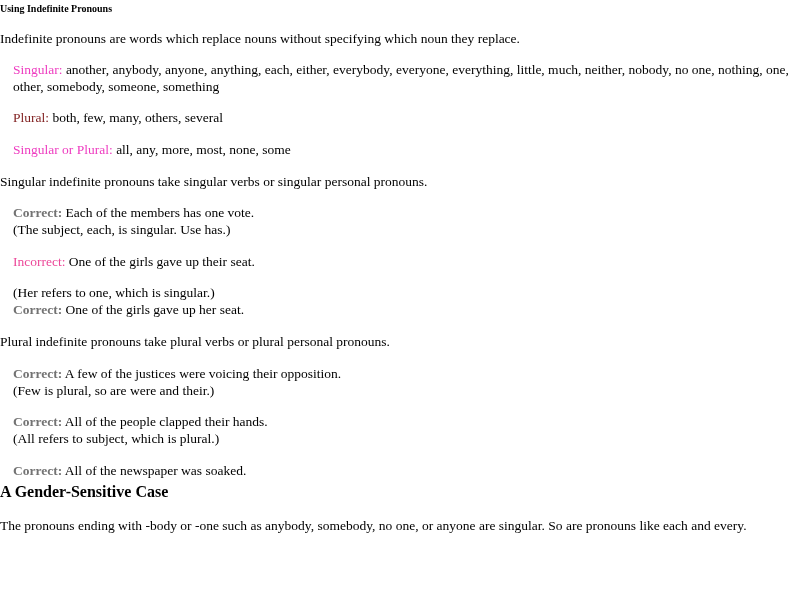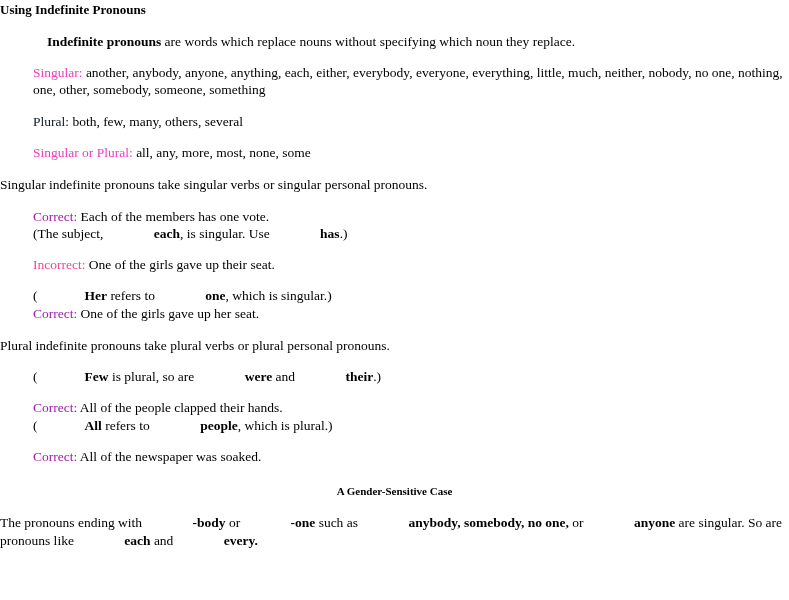--- a/index.html
+++ b/index.html
@@ -15,52 +15,51 @@
     font-size: 13.5px;
     line-height: 1.0;
     color: #000000;
   }
   .page {
     width: 789px;
     padding: 0;
     box-sizing: border-box;
   }
   h2.doc-title {
-    font-size: 13px;
+    font-size: 10px;
     font-weight: bold;
     margin: 3px 0 0 0;
     padding: 0;
     line-height: 1.15;
   }
   h2.section-title {
-    font-size: 11px;
+    font-size: 16px;
     font-weight: bold;
-    margin: 20px 0 0 0;
+    margin: 4px 0 0 0;
     padding: 0;
     line-height: 1.15;
-    text-align: center;
   }
   p.body-para {
     margin: 15px 0 0 0;
     padding: 0;
     line-height: 1.28;
   }
   .indent-block {
-    margin: 14px 0 0 33px;
+    margin: 14px 0 0 13px;
     line-height: 1.28;
   }
   .indent-block .line {
     display: block;
   }
   .lbl-singular { color: #ee3cc0; }
-  .lbl-plural   { color: #0f172a; }
+  .lbl-plural   { color: #7f1d1d; }
   .lbl-sorp     { color: #ee3cc0; }
-  .lbl-correct  { color: #a21caf; }
+  .lbl-correct  { color: #737373; font-weight: bold; }
   .lbl-incorrect{ color: #ec4899; }
-  b, strong { font-weight: bold; padding-left: 47px; }
+  b, strong { font-weight: normal; }
   .long-para {
     margin: 16px 0 0 0;
     line-height: 1.32;
     text-align: left;
   }
 </style>
 </head>
 <body>
 
 <div class="page">
@@ -93,27 +92,28 @@
   </div>
 
   <div class="indent-block">
     <span class="line"><span>(</span><b>Her</b><span> refers to </span><b>one</b><span>, which is singular.)</span></span>
     <span class="line"><span class="lbl-correct">Correct:</span><span> One of the girls gave up her seat.</span></span>
   </div>
 
   <p class="body-para">Plural indefinite pronouns take plural verbs or plural personal pronouns.</p>
 
   <div class="indent-block">
+    <span class="line"><span class="lbl-correct">Correct:</span><span> A few of the justices were voicing their opposition.</span></span>
     <span class="line"><span>(</span><b>Few</b><span> is plural, so are </span><b>were</b><span> and </span><b>their</b><span>.)</span></span>
   </div>
 
 
   <div class="indent-block">
     <span class="line"><span class="lbl-correct">Correct:</span><span> All of the people clapped their hands.</span></span>
-    <span class="line"><span>(</span><b>All</b><span> refers to </span><b>people</b><span>, which is plural.)</span></span>
+    <span class="line"><span>(</span><b>All</b><span> refers to </span><b>subject</b><span>, which is plural.)</span></span>
   </div>
 
   <div class="indent-block">
     <span class="line"><span class="lbl-correct">Correct:</span><span> All of the newspaper was soaked.</span></span>
   </div>
 
   <h2 class="section-title">A Gender-Sensitive Case</h2>
 
   <p class="long-para"><span>The pronouns ending with </span><b>-body</b><span> or </span><b>-one</b><span> such as </span><b>anybody, somebody, no one,</b><span> or </span><b>anyone</b><span> are singular. So are pronouns like </span><b>each</b><span> and </span><b>every.</b></p>
 

